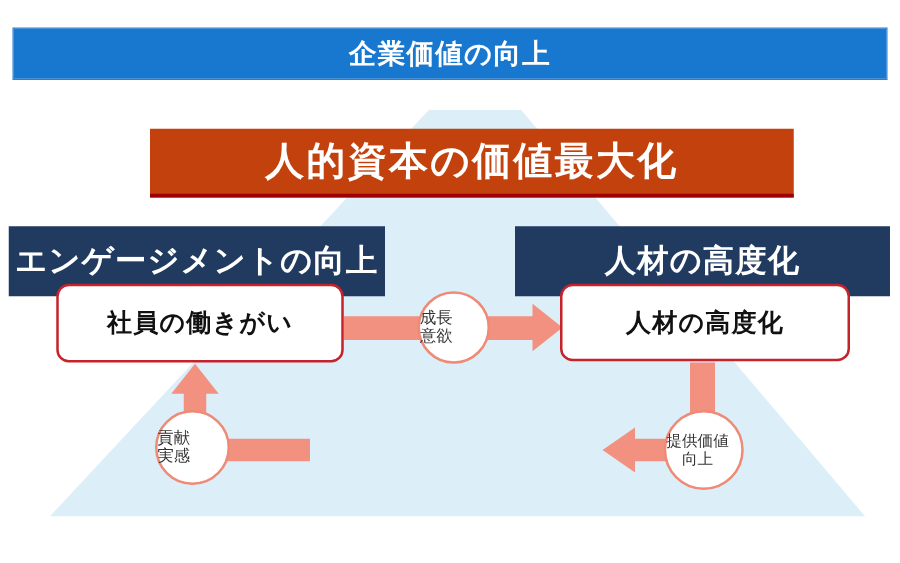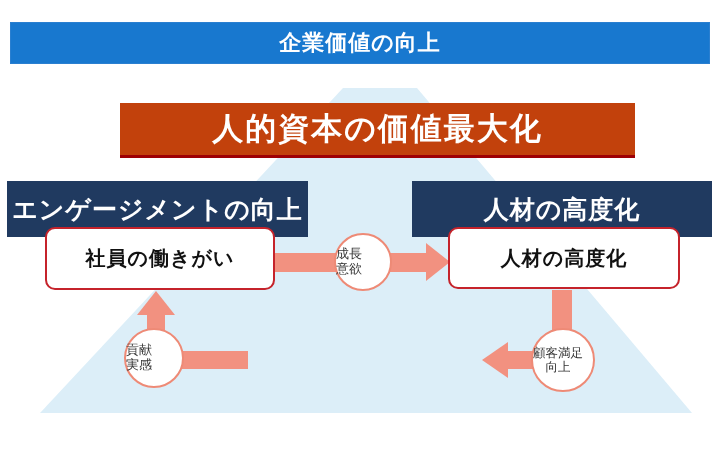--- a/index.html
+++ b/index.html
@@ -100,19 +100,19 @@
   <div class="abs bar" style="left:147px;top:313px;width:18px;height:50px;"></div>
   <div class="abs tri tri-up" style="left:137px;top:291px;"></div>
 
   <div class="abs wbox box-employee">社員の働きがい</div>
   <div class="abs wbox box-hr">人材の高度化</div>
 
   <div class="abs circle circle-growth">
     <span><span>成長</span><br><span>意欲</span></span>
   </div>
   <div class="abs circle circle-value">
-    <span><span>顧客満足</span><br><span>向上</span></span>
+    <span><span>提供価値</span><br><span>向上</span></span>
   </div>
   <div class="abs circle circle-contrib">
     <span><span>貢献</span><br><span>実感</span></span>
   </div>
 
 </div>
 
 </body></html>

